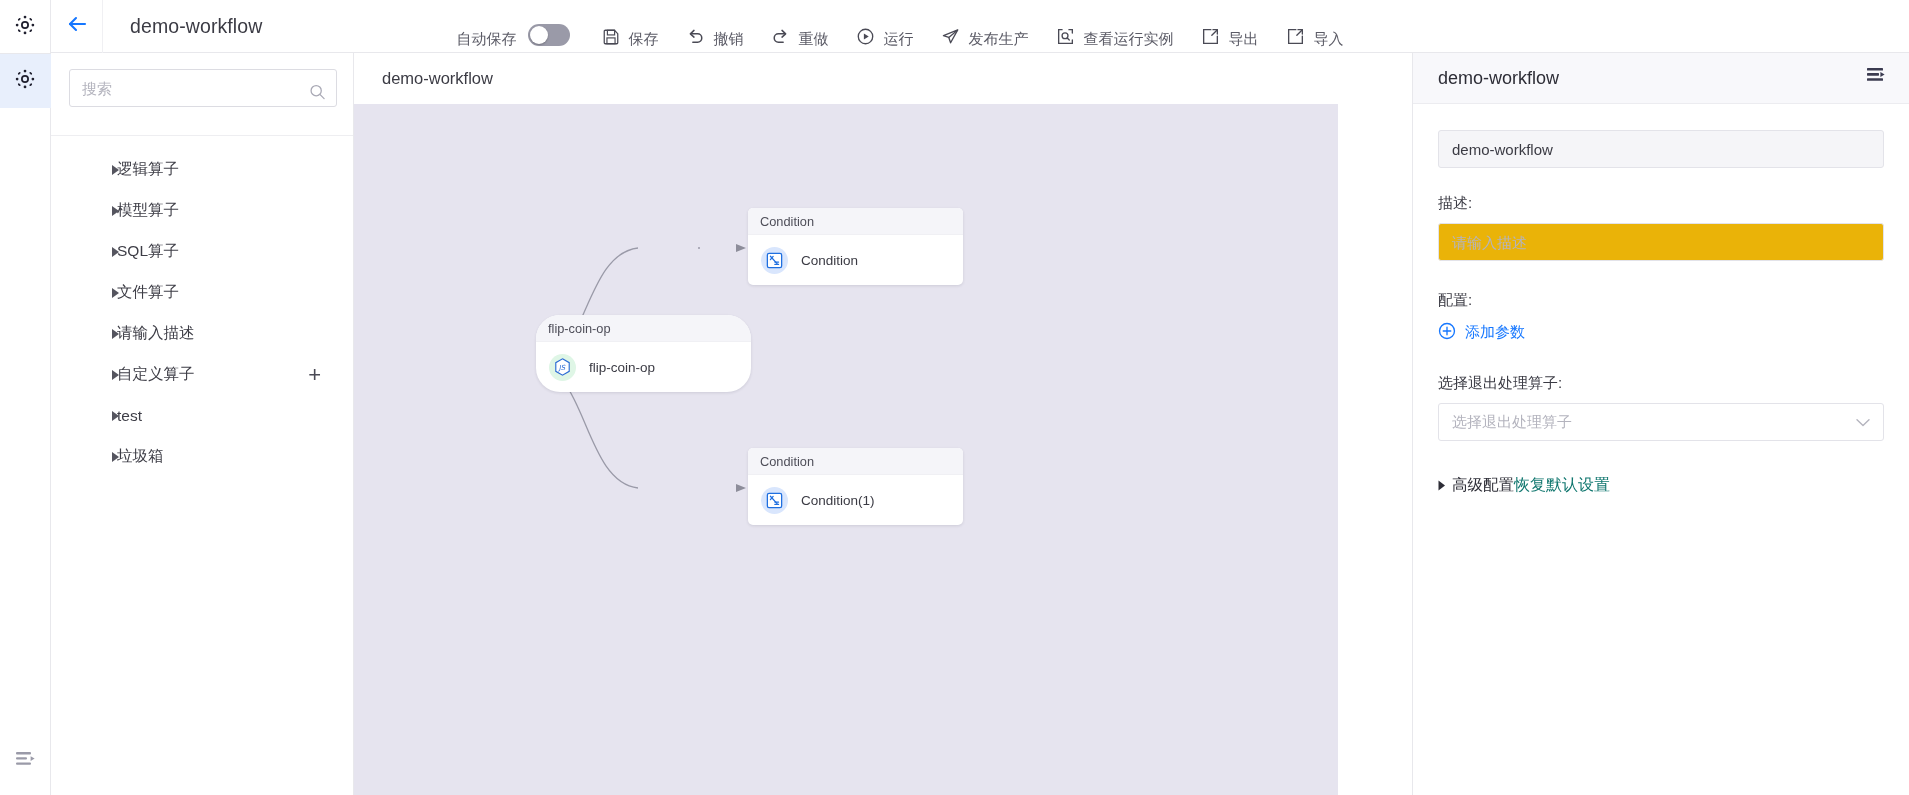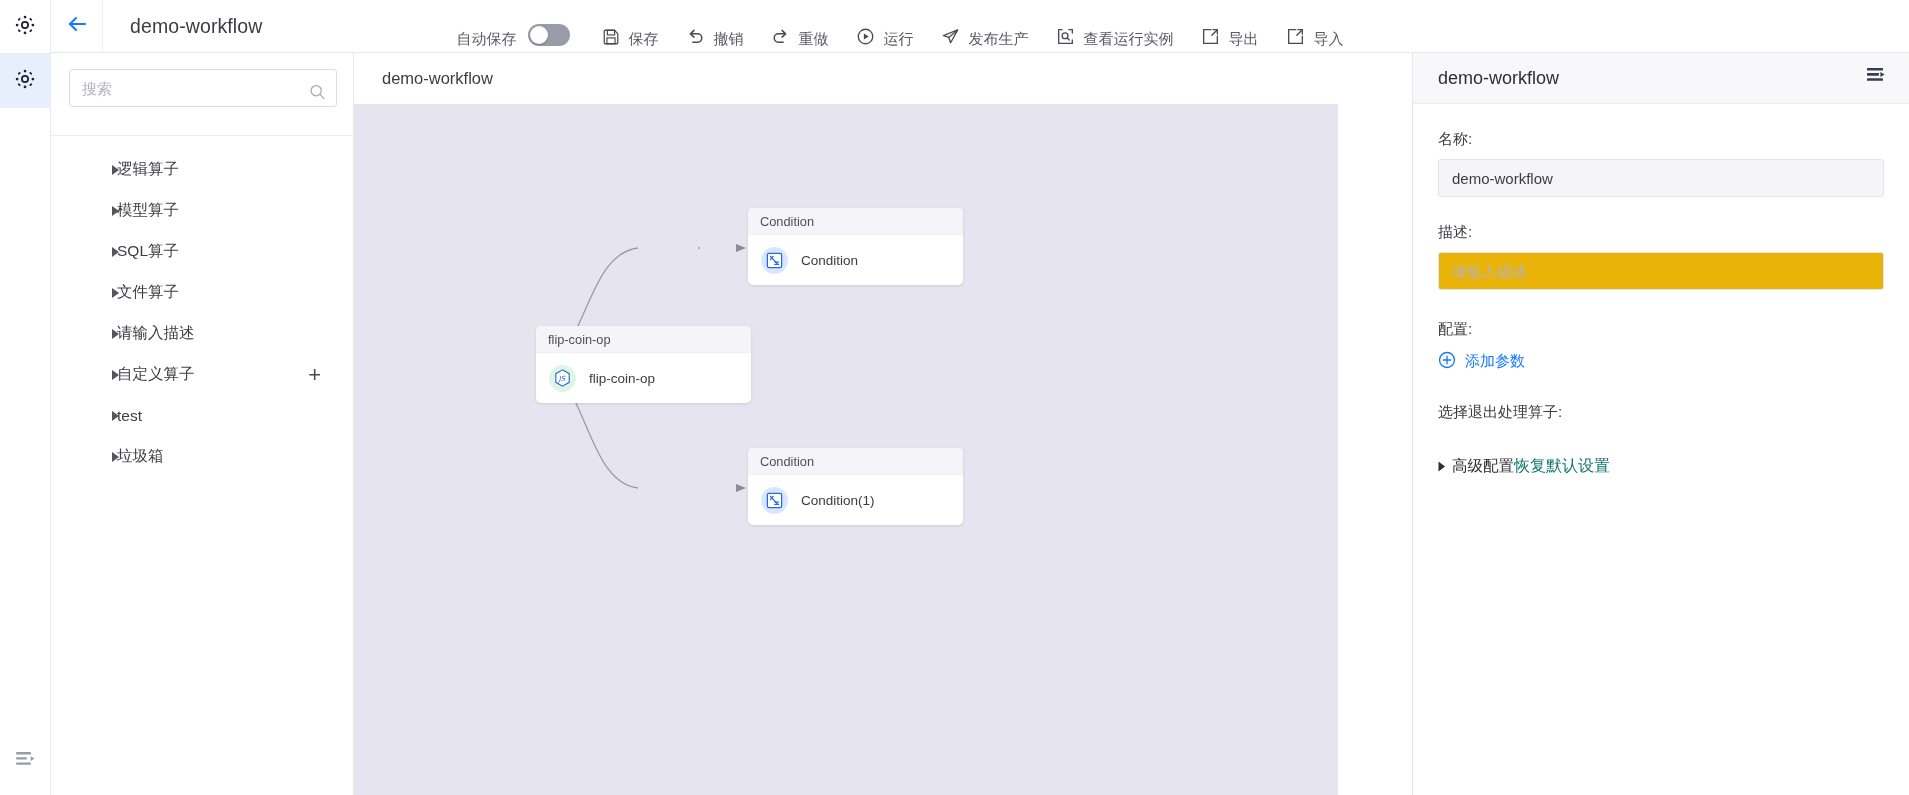--- a/index.html
+++ b/index.html
@@ -616,21 +616,21 @@
           <div class="canvas-inner">
 
             <svg class="edges">
               <path d="M182,262 C 232,262 230,150 284,144" stroke="#9a9aa8" stroke-width="1.3" fill="none"></path>
               <path d="M344,144 L 346,144" stroke="#9a9aa8" stroke-width="1.3" fill="none"></path>
               <polygon points="392,144 382,140 382,148" fill="#8d8d9a"></polygon>
               <path d="M182,262 C 232,262 230,378 284,384" stroke="#9a9aa8" stroke-width="1.3" fill="none"></path>
               <polygon points="392,384 382,380 382,388" fill="#8d8d9a"></polygon>
             </svg>
 
-            <div class="node" style="left:182px; top:222px;">
+            <div class="node" style="left:182px; top:211px;border-radius:24px;">
               <div class="node-head">flip-coin-op</div>
               <div class="node-body">
                 <span class="node-ico green">
                   <svg width="17" height="18" viewBox="0 0 20 22" fill="none">
                     <path d="M10 1 18.2 5.7v10.6L10 21 1.8 16.3V5.7L10 1z" stroke="#2b6cd4" stroke-width="1.4" fill="#ffffff"></path>
                     <text x="10" y="14.6" font-size="8.6" fill="#2b6cd4" text-anchor="middle" font-family="DejaVu Sans, sans-serif" font-style="italic">JS</text>
                   </svg>
                 </span>
                 <span class="node-name">flip-coin-op</span>
               </div>
@@ -677,21 +677,20 @@
             <svg width="22" height="18" viewBox="0 0 22 18" fill="none">
               <rect x="1" y="1" width="16" height="2.6" rx="0.6" fill="#3b3b50"></rect>
               <rect x="1" y="6.1" width="12" height="2.6" rx="0.6" fill="#3b3b50"></rect>
               <rect x="1" y="11.2" width="16" height="2.6" rx="0.6" fill="#3b3b50"></rect>
               <path d="M14.4 5.1 18.6 7.5 14.4 9.9z" fill="#3b3b50"></path>
             </svg>
           </span>
         </div>
 
         <div class="prop-body">
-          <div class="field-label">名称:</div>
           <input class="field-input" type="text" value="demo-workflow" style="">
 
           <div class="gap-1"></div>
 
           <div class="field-label">描述:</div>
           <input class="field-input plain" type="text" placeholder="请输入描述" style="">
 
           <div class="gap-2"></div>
 
           <div class="field-label">配置:</div>
@@ -701,20 +700,28 @@
                 <circle cx="10" cy="10" r="8.3" stroke="#1677ff" stroke-width="1.5"></circle>
                 <path d="M10 5.8v8.4M5.8 10h8.4" stroke="#1677ff" stroke-width="1.5" stroke-linecap="round"></path>
               </svg>
             </span>
             <span>添加参数</span>
           </div>
 
           <div class="gap-2"></div>
 
           <div class="field-label">选择退出处理算子:</div>
+          <div class="select-box">
+            <span>选择退出处理算子</span>
+            <span>
+              <svg width="14" height="10" viewBox="0 0 14 10" fill="none">
+                <path d="M1 1.8 7 7.6 13 1.8" stroke="#b4b4be" stroke-width="1.4" stroke-linecap="round" stroke-linejoin="round"></path>
+              </svg>
+            </span>
+          </div>
 
           <div class="adv-row">
             <span class="adv-left">
               <span>
                 <svg width="8" height="11" viewBox="0 0 8 11">
                     <path d="M0.5 0.5 L7 5.5 L0.5 10.5 Z" fill="#2d2d36"></path>
                   </svg>
               </span>
               <span>高级配置</span>
             </span>

